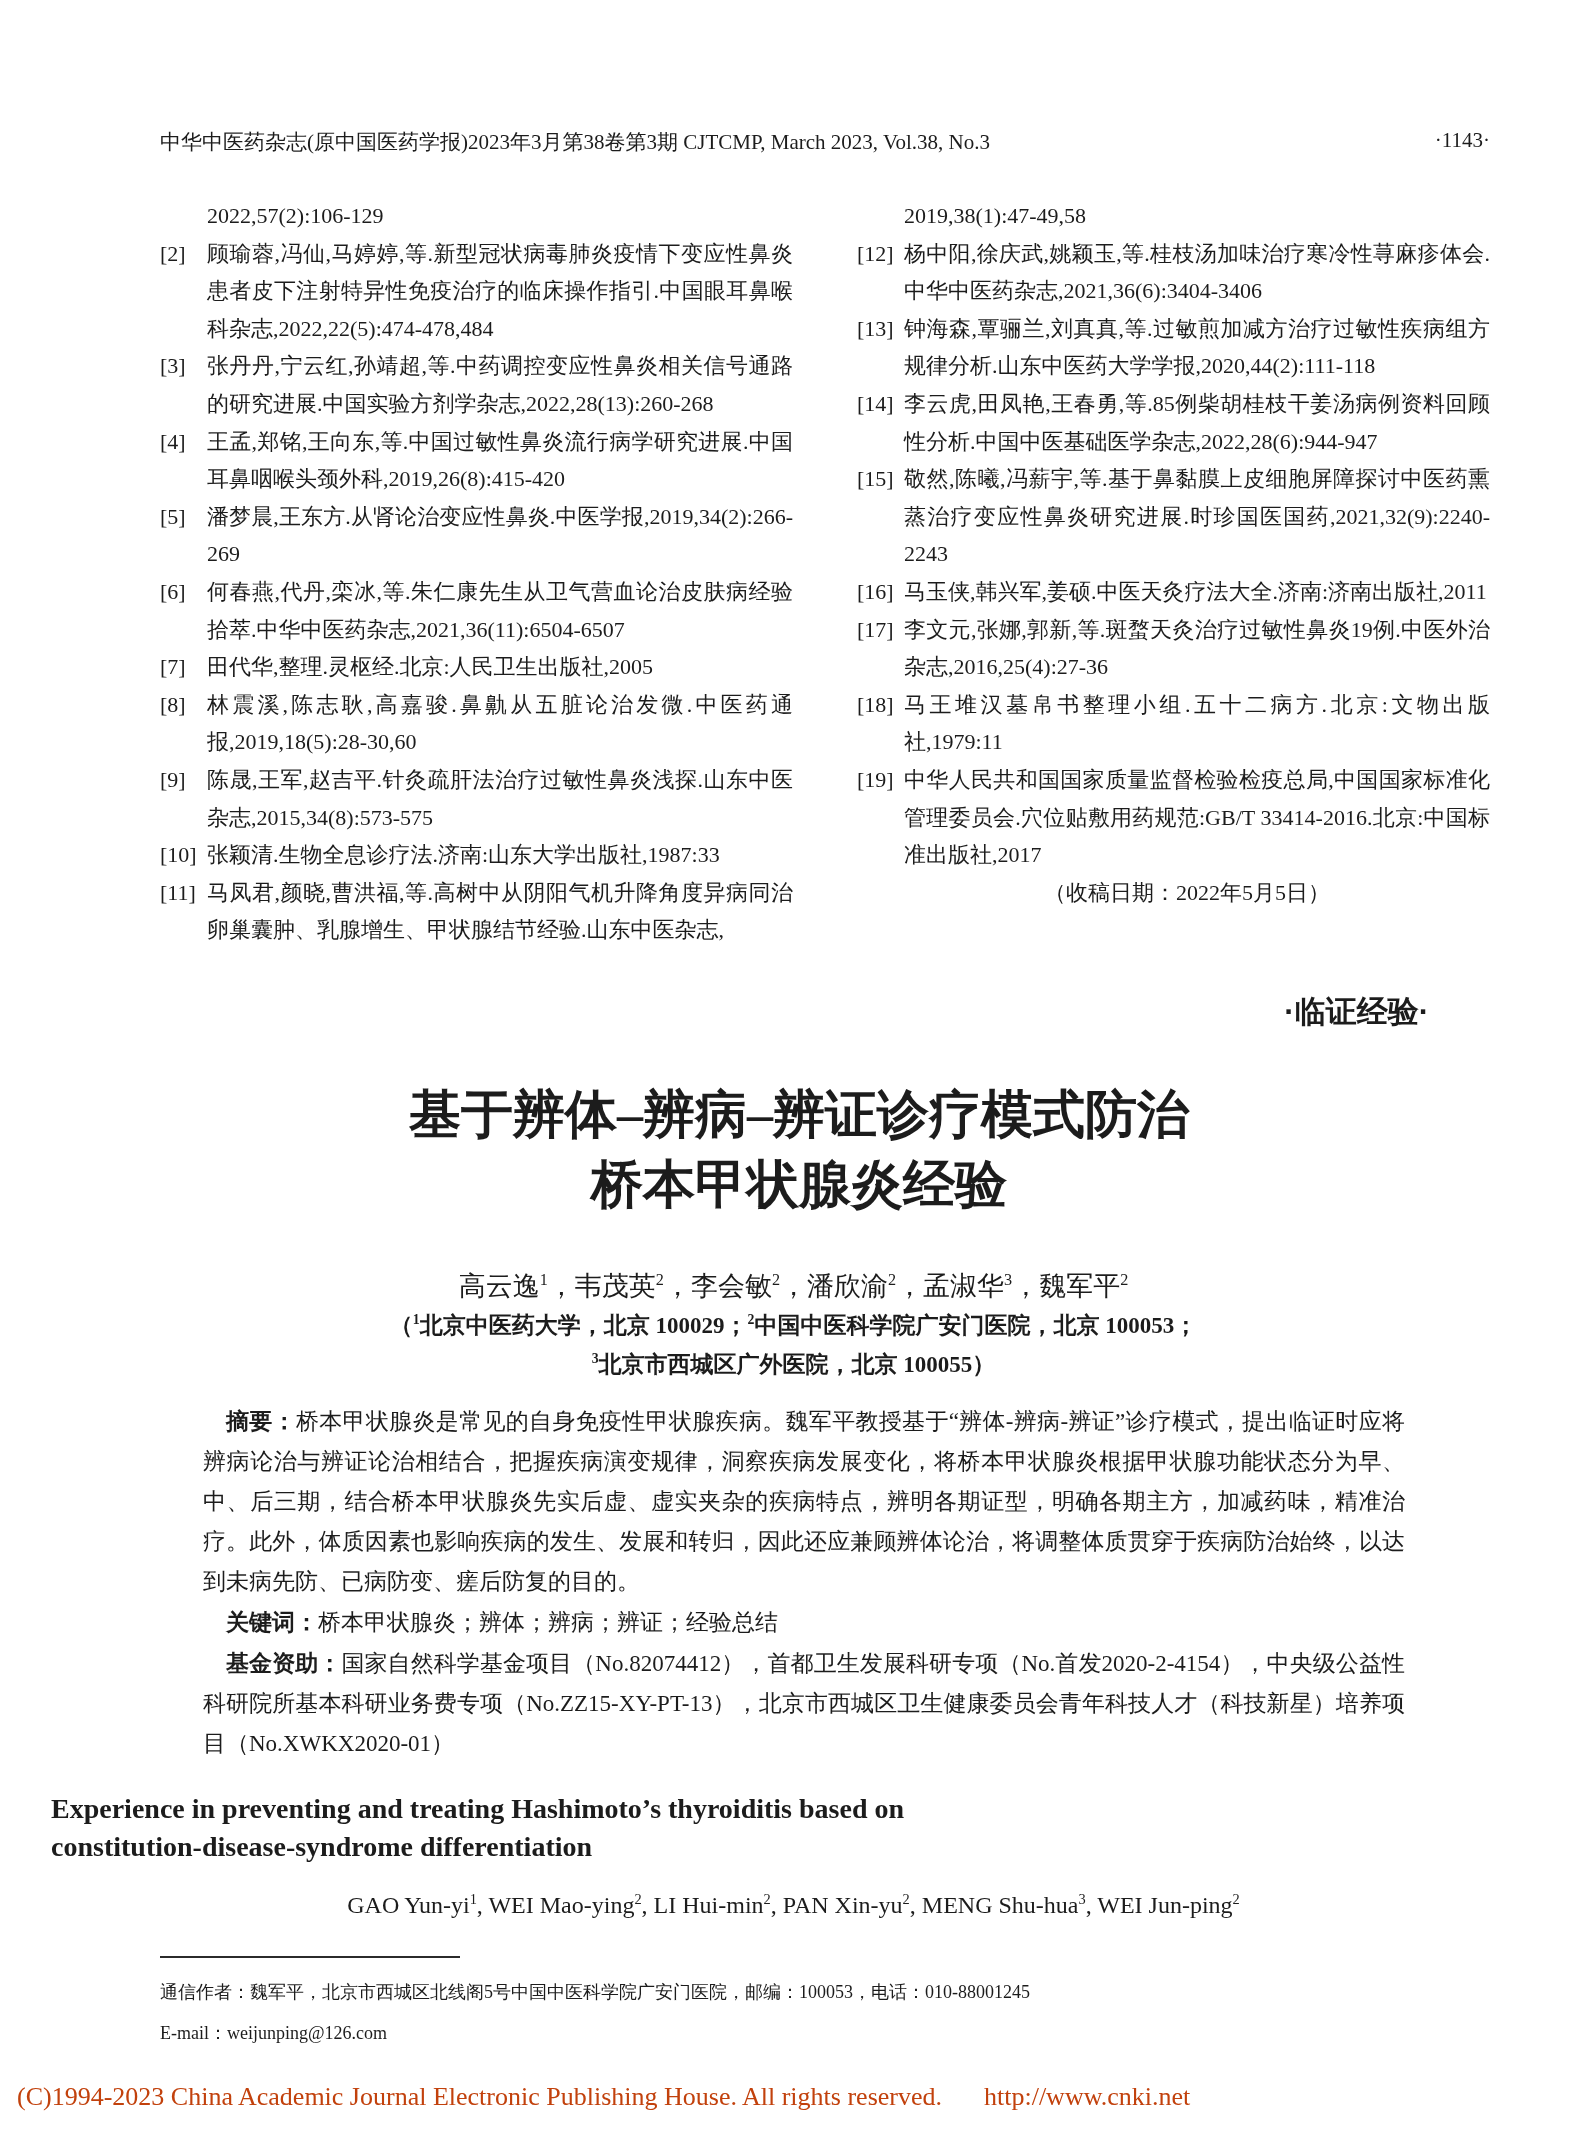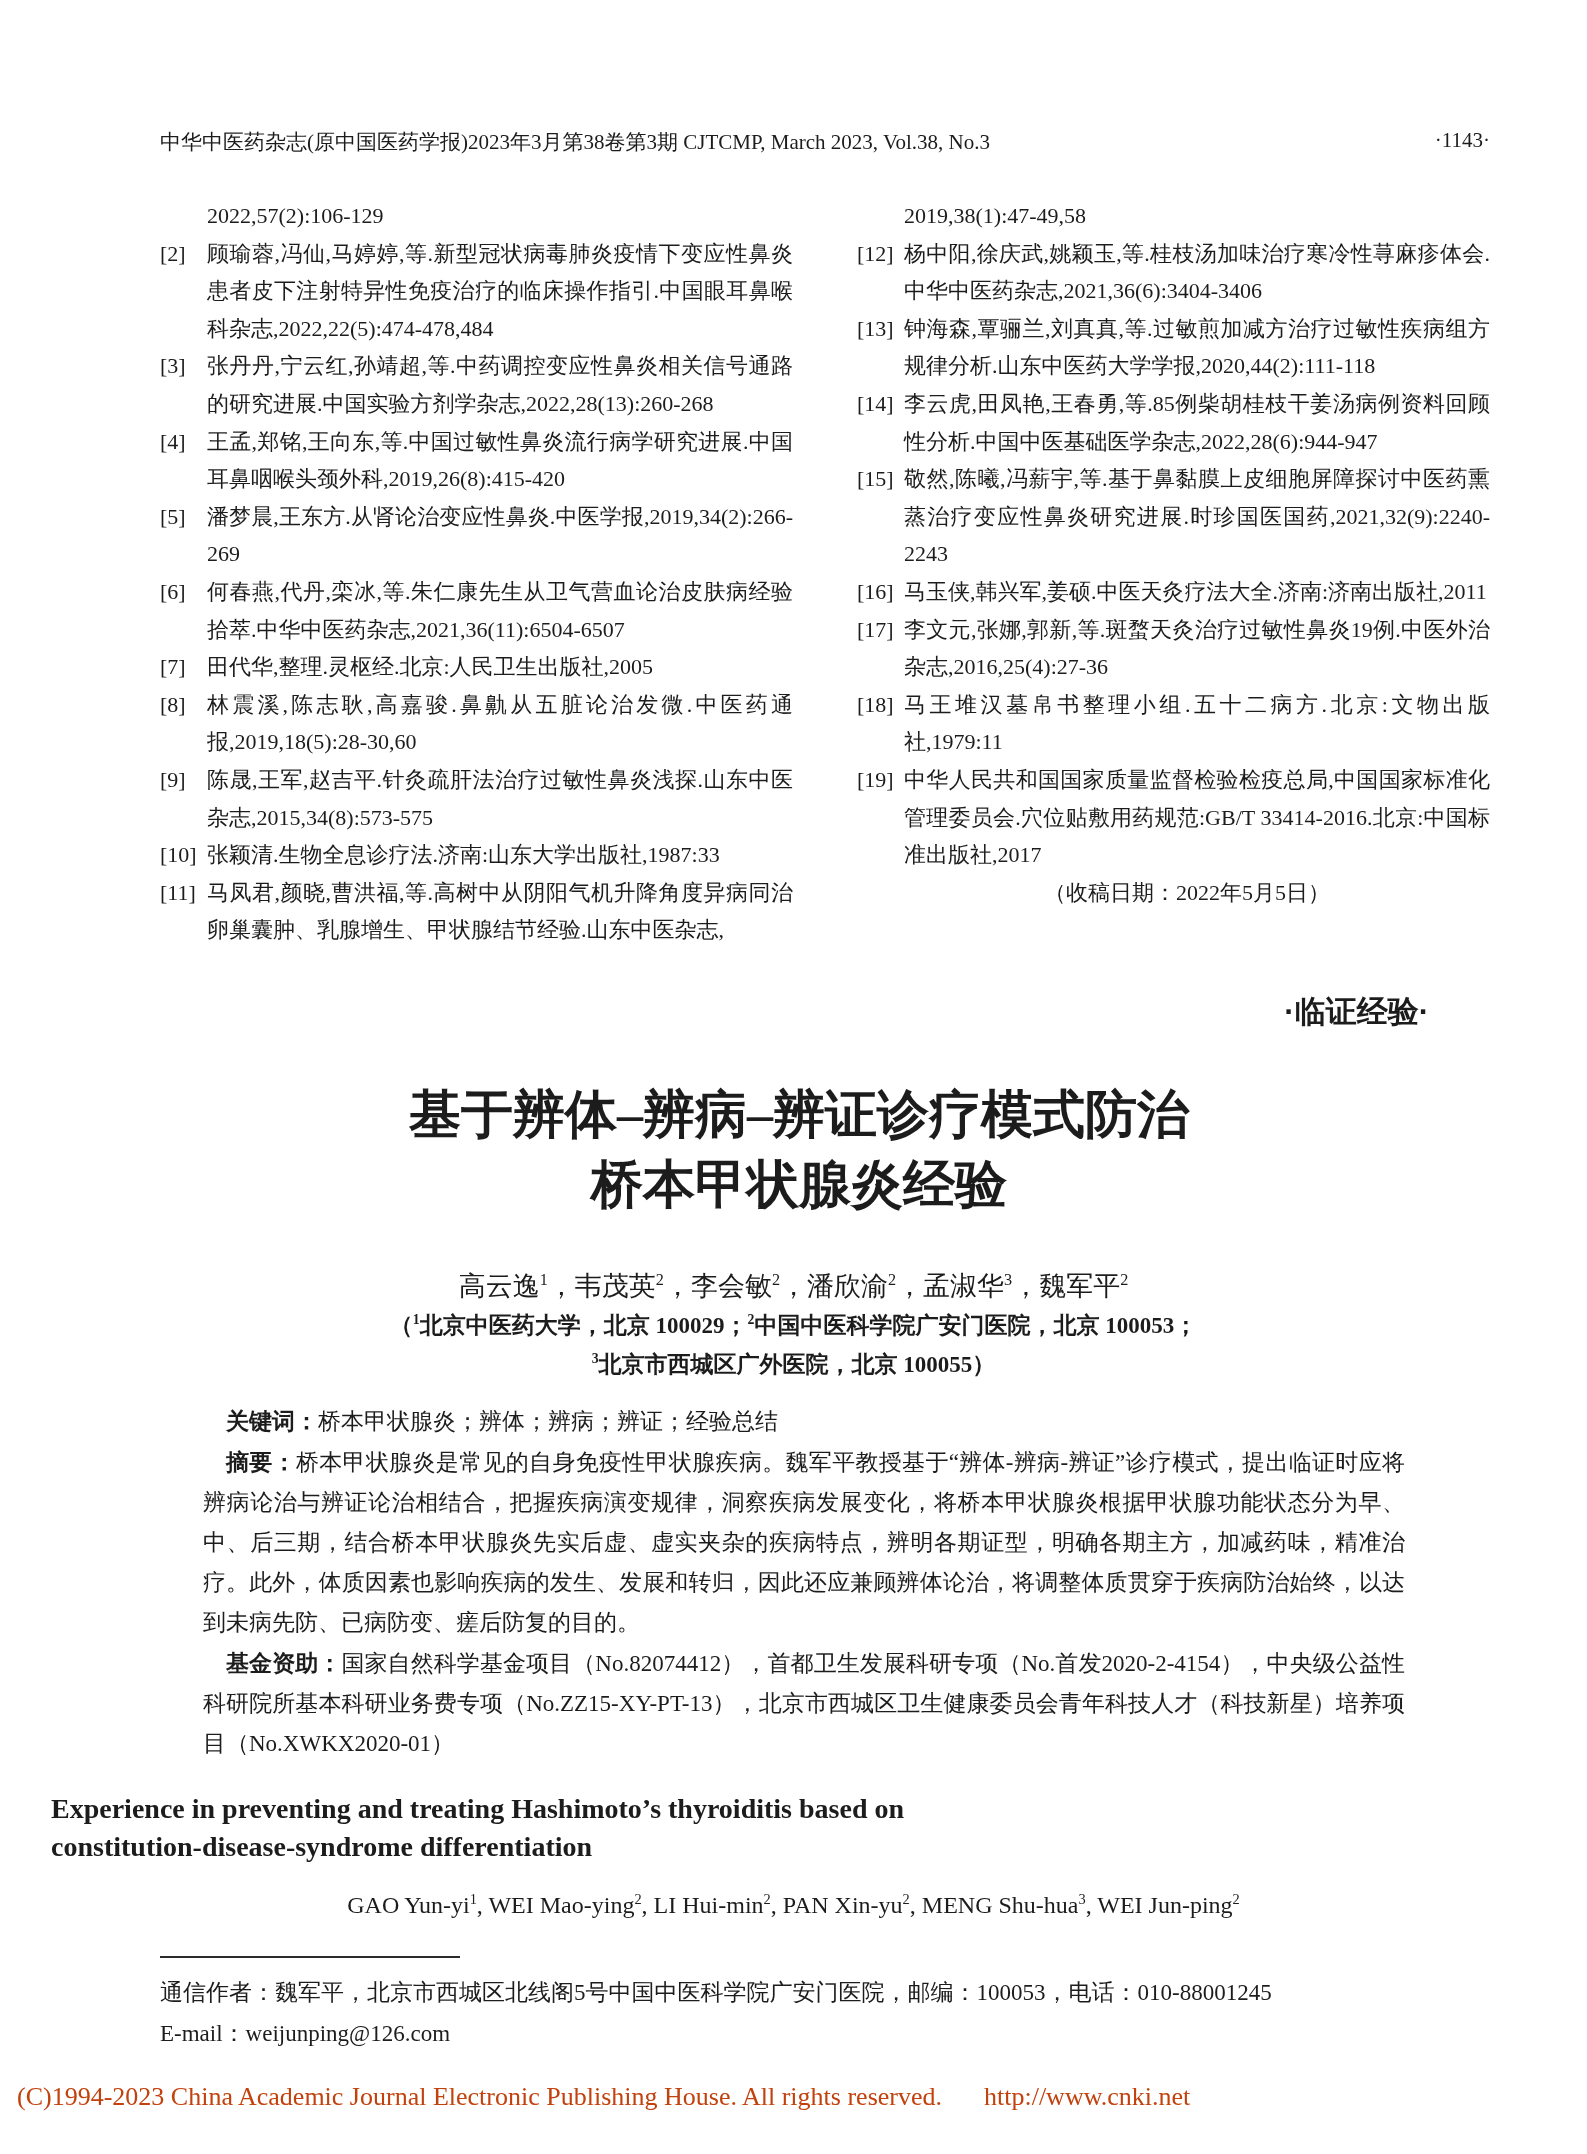--- a/index.html
+++ b/index.html
@@ -35,21 +35,21 @@
   .abstract-block{position:absolute;top:1401px;left:203px;width:1202px;
     font-size:23px;line-height:40px;text-align:justify;}
   .para{margin:0;text-indent:1em;}
   .lbl{font-weight:bold;font-family:"Liberation Sans","DejaVu Sans",sans-serif;}
   
   .title-en{position:absolute;top:1790px;left:11px;width:100%;text-align:left;
     font-weight:bold;font-size:28px;line-height:38px;padding-left:40px;}
   .authors-en{position:absolute;top:1892px;left:0;width:100%;text-align:center;font-size:24px;}
   
   .foot-rule{position:absolute;top:1956px;left:160px;width:300px;border-top:2px solid #2b2b2b;}
-  .footnote{position:absolute;top:1972px;left:160px;width:1300px;font-size:23px;}
+  .footnote{position:absolute;top:1972px;left:160px;width:1300px;font-size:18px;}
   .footnote p{margin:0;line-height:41px;}
   
   .copyright{position:absolute;top:2082px;left:17px;width:1560px;font-size:26px;
     color:#c2410c;white-space:nowrap;}
   .copyright .url{margin-left:42px;}
 </style>
 </head>
 <body>
 
 <div class="page">
@@ -159,22 +159,22 @@
   <div class="authors-cn">
     <span class="author"><span>高云逸</span><sup class="s">1</sup><span>，</span></span><span class="author"><span>韦茂英</span><sup class="s">2</sup><span>，</span></span><span class="author"><span>李会敏</span><sup class="s">2</sup><span>，</span></span><span class="author"><span>潘欣渝</span><sup class="s">2</sup><span>，</span></span><span class="author"><span>孟淑华</span><sup class="s">3</sup><span>，</span></span><span class="author"><span>魏军平</span><sup class="s">2</sup><span></span></span>
   </div>
 
   <div class="affil">
     <span class="affil-line"><span>（</span><sup class="s">1</sup><span>北京中医药大学，北京 100029；</span><sup class="s">2</sup><span>中国中医科学院广安门医院，北京 100053；</span></span>
     <span class="affil-line"><sup class="s">3</sup><span>北京市西城区广外医院，北京 100055）</span></span>
   </div>
 
   <div class="abstract-block">
+    <p class="para"><span class="lbl">摘要：</span><span>桥本甲状腺炎是常见的自身免疫性甲状腺疾病。魏军平教授基于“辨体-辨病-辨证”诊疗模式，提出临证时应将辨病论治与辨证论治相结合，把握疾病演变规律，洞察疾病发展变化，将桥本甲状腺炎根据甲状腺功能状态分为早、中、后三期，结合桥本甲状腺炎先实后虚、虚实夹杂的疾病特点，辨明各期证型，明确各期主方，加减药味，精准治疗。此外，体质因素也影响疾病的发生、发展和转归，因此还应兼顾辨体论治，将调整体质贯穿于疾病防治始终，以达到未病先防、已病防变、瘥后防复的目的。</span></p>
     <p class="para"><span class="lbl">关键词：</span><span>桥本甲状腺炎；辨体；辨病；辨证；经验总结</span></p>
-    <p class="para"><span class="lbl">摘要：</span><span>桥本甲状腺炎是常见的自身免疫性甲状腺疾病。魏军平教授基于“辨体-辨病-辨证”诊疗模式，提出临证时应将辨病论治与辨证论治相结合，把握疾病演变规律，洞察疾病发展变化，将桥本甲状腺炎根据甲状腺功能状态分为早、中、后三期，结合桥本甲状腺炎先实后虚、虚实夹杂的疾病特点，辨明各期证型，明确各期主方，加减药味，精准治疗。此外，体质因素也影响疾病的发生、发展和转归，因此还应兼顾辨体论治，将调整体质贯穿于疾病防治始终，以达到未病先防、已病防变、瘥后防复的目的。</span></p>
     <p class="para"><span class="lbl">基金资助：</span><span>国家自然科学基金项目（No.82074412），首都卫生发展科研专项（No.首发2020-2-4154），中央级公益性科研院所基本科研业务费专项（No.ZZ15-XY-PT-13），北京市西城区卫生健康委员会青年科技人才（科技新星）培养项目（No.XWKX2020-01）</span></p>
   </div>
 
   <div class="title-en">
     <div>Experience in preventing and treating Hashimoto’s thyroiditis based on</div>
     <div>constitution-disease-syndrome differentiation</div>
   </div>
 
   <div class="authors-en">
     <span class="author"><span>GAO Yun-yi</span><sup class="s">1</sup><span>, </span></span><span class="author"><span>WEI Mao-ying</span><sup class="s">2</sup><span>, </span></span><span class="author"><span>LI Hui-min</span><sup class="s">2</sup><span>, </span></span><span class="author"><span>PAN Xin-yu</span><sup class="s">2</sup><span>, </span></span><span class="author"><span>MENG Shu-hua</span><sup class="s">3</sup><span>, </span></span><span class="author"><span>WEI Jun-ping</span><sup class="s">2</sup><span></span></span>

